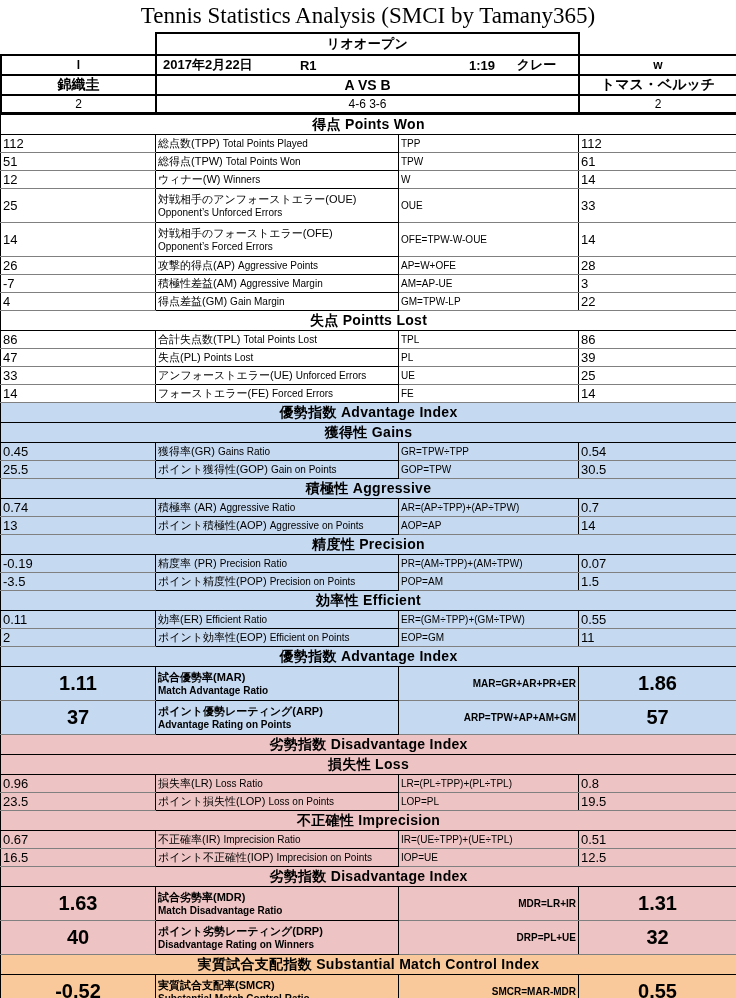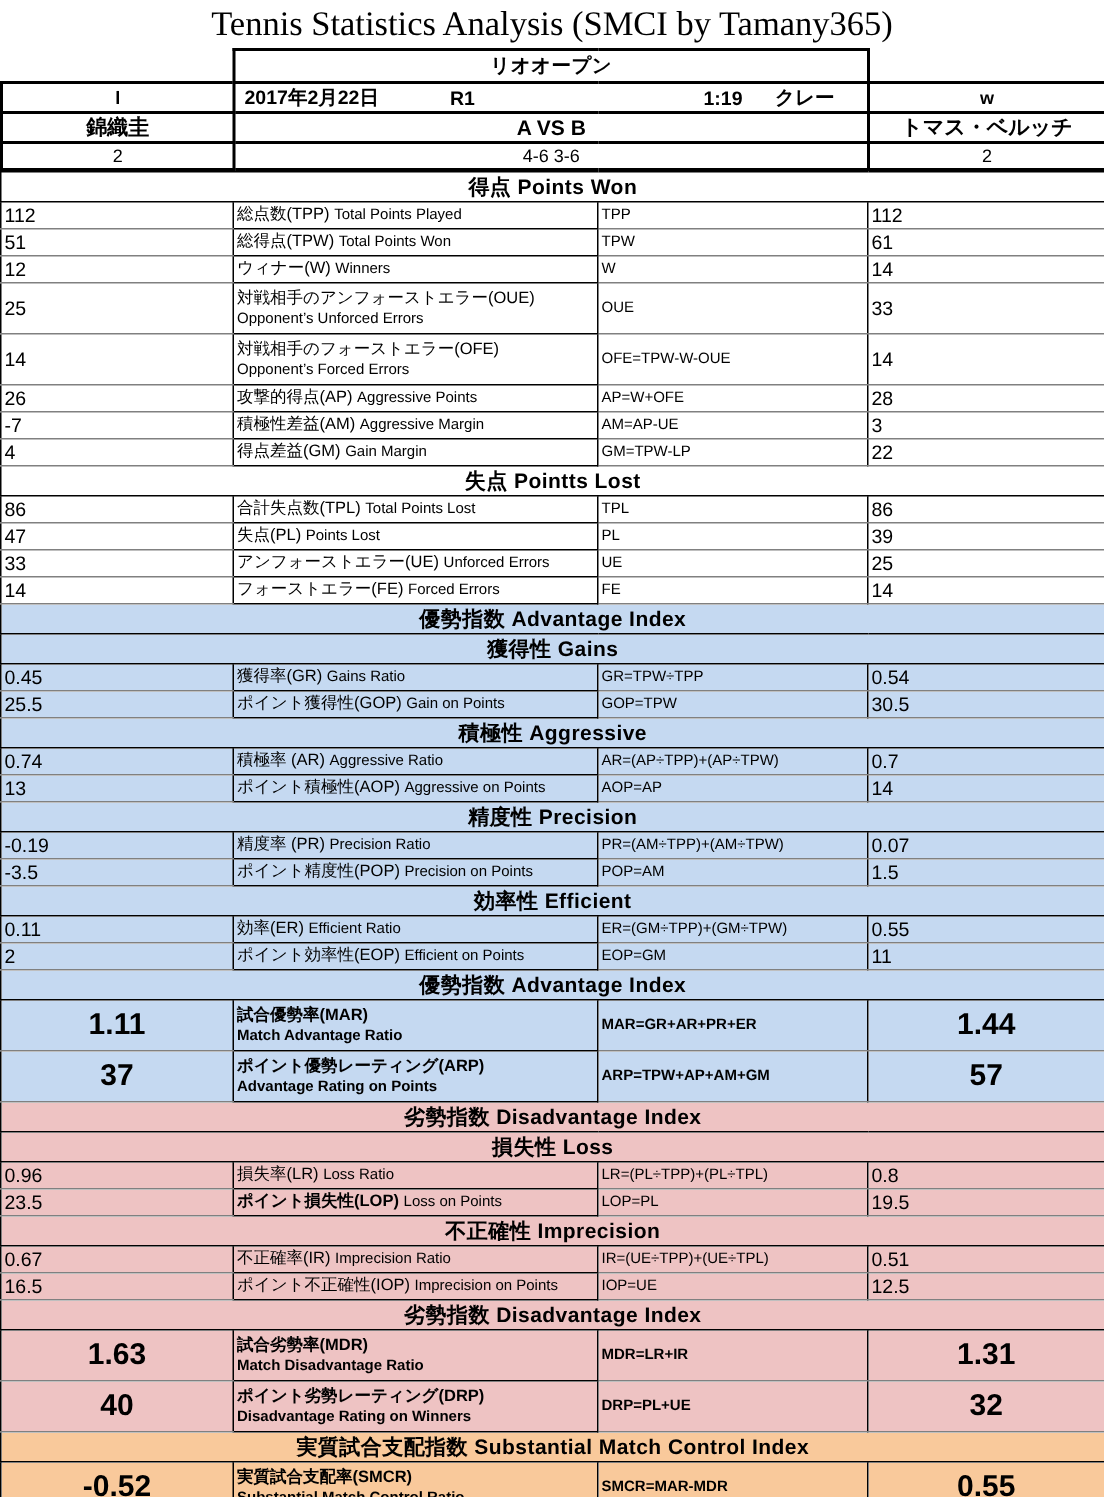--- a/index.html
+++ b/index.html
@@ -41,21 +41,21 @@
   col.c4{width:158px;}
   tr.r-data td{border-left:1px solid #000;border-right:1px solid #000;border-top:1px solid #808080;border-bottom:1px solid #808080;}
   tr.r-data td.cname{border-left:1px solid #000;border-right:1px solid #000;border-top:1px solid #000;border-bottom:1px solid #000;}
   tr.r-section td{border:1px solid #000;}
 
   .num{text-align:left;font-size:13px;}
   .numbold{text-align:center;font-size:20px;font-weight:bold;}
   .jp{font-size:11px;text-align:left;line-height:1.15;white-space:normal;}
   .jp .en{font-size:10px;}
   .formula{font-size:10px;text-align:left;}
-  .formula-b{font-size:10px;text-align:left;font-weight:bold;}
+  .formula-b{font-size:10px;text-align:right;font-weight:bold;}
 
   .sect{
     text-align:center;font-weight:bold;font-size:14px;
     letter-spacing:.3px;
   }
   .blue{background:#c5d9f1;}
   .pink{background:#eec3c3;}
   .orange{background:#f9c99b;}
   .white{background:#ffffff;}
 
@@ -266,21 +266,21 @@
           <td class="formula blue">EOP=GM</td>
           <td class="num blue">11</td>
         </tr>
         <tr class="r-section">
           <td colspan="4" class="sect blue" style="height: 19px; border: 1px solid rgb(0, 0, 0);">優勢指数 Advantage Index</td>
         </tr>
         <tr class="r-data" style="height: 34px;">
           <td class="numbold blue">1.11</td>
           <td class="jp cname blue"><span style="font-weight: bold;">試合優勢率(MAR)</span><br><span class="en" style="font-weight: bold;">Match Advantage Ratio</span></td>
           <td class="formula-b blue">MAR=GR+AR+PR+ER</td>
-          <td class="numbold blue">1.44</td>
+          <td class="numbold blue">1.86</td>
         </tr>
         <tr class="r-data" style="height: 34px;">
           <td class="numbold blue">37</td>
           <td class="jp cname blue"><span style="font-weight: bold;">ポイント優勢レーティング(ARP)</span><br><span class="en" style="font-weight: bold;">Advantage Rating on Points</span></td>
           <td class="formula-b blue">ARP=TPW+AP+AM+GM</td>
           <td class="numbold blue">57</td>
         </tr>
         <tr class="r-section">
           <td colspan="4" class="sect pink" style="height: 19px; border: 1px solid rgb(0, 0, 0);">劣勢指数 Disadvantage Index</td>
         </tr>
@@ -288,21 +288,21 @@
           <td colspan="4" class="sect pink" style="height: 19px; border: 1px solid rgb(0, 0, 0);">損失性 Loss</td>
         </tr>
         <tr class="r-data" style="height: 18px;">
           <td class="num pink">0.96</td>
           <td class="jp cname pink"><span style="font-weight: normal;">損失率(LR)</span> <span class="en" style="font-weight: normal;">Loss Ratio</span></td>
           <td class="formula pink">LR=(PL÷TPP)+(PL÷TPL)</td>
           <td class="num pink">0.8</td>
         </tr>
         <tr class="r-data" style="height: 18px;">
           <td class="num pink">23.5</td>
-          <td class="jp cname pink"><span style="font-weight: bold;">ポイント損失性(LOP)</span> <span class="en" style="font-weight: normal;">Loss on Points</span></td>
+          <td class="jp cname pink"><span style="font-weight: normal;">ポイント損失性(LOP)</span> <span class="en" style="font-weight: normal;">Loss on Points</span></td>
           <td class="formula pink">LOP=PL</td>
           <td class="num pink">19.5</td>
         </tr>
         <tr class="r-section">
           <td colspan="4" class="sect pink" style="height: 19px; border: 1px solid rgb(0, 0, 0);">不正確性 Imprecision</td>
         </tr>
         <tr class="r-data" style="height: 18px;">
           <td class="num pink">0.67</td>
           <td class="jp cname pink"><span style="font-weight: normal;">不正確率(IR)</span> <span class="en" style="font-weight: normal;">Imprecision Ratio</span></td>
           <td class="formula pink">IR=(UE÷TPP)+(UE÷TPL)</td>

